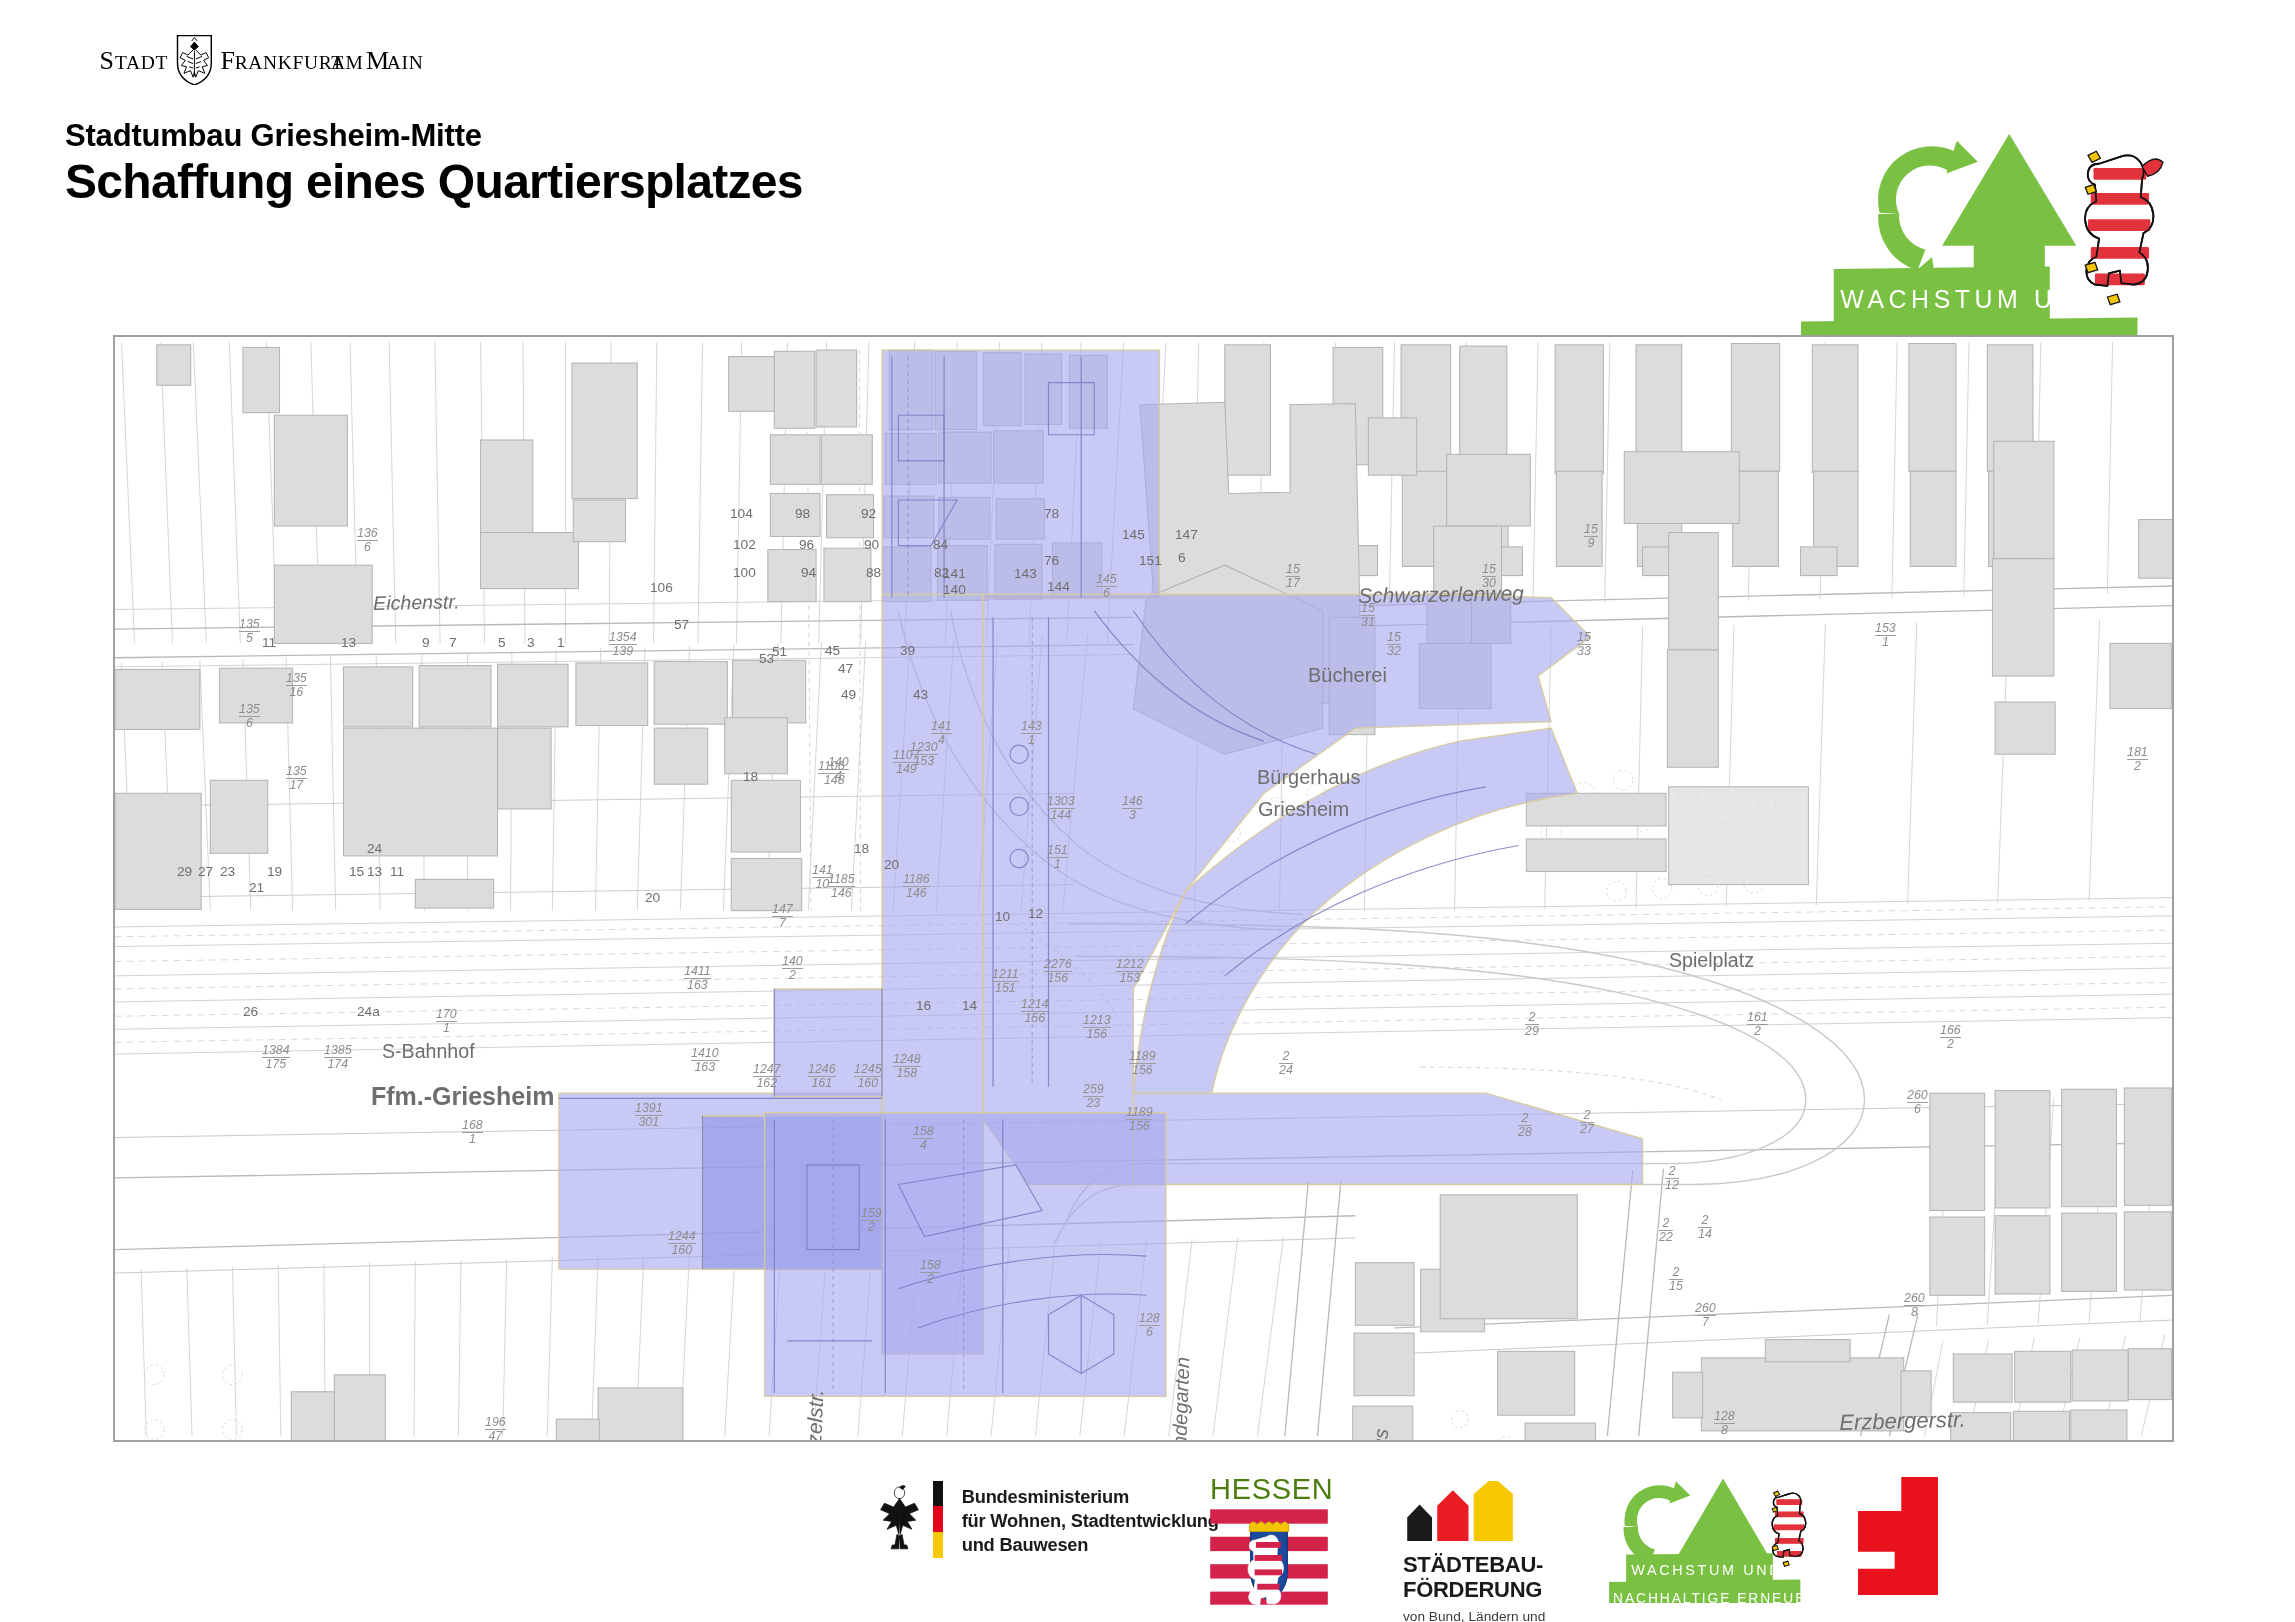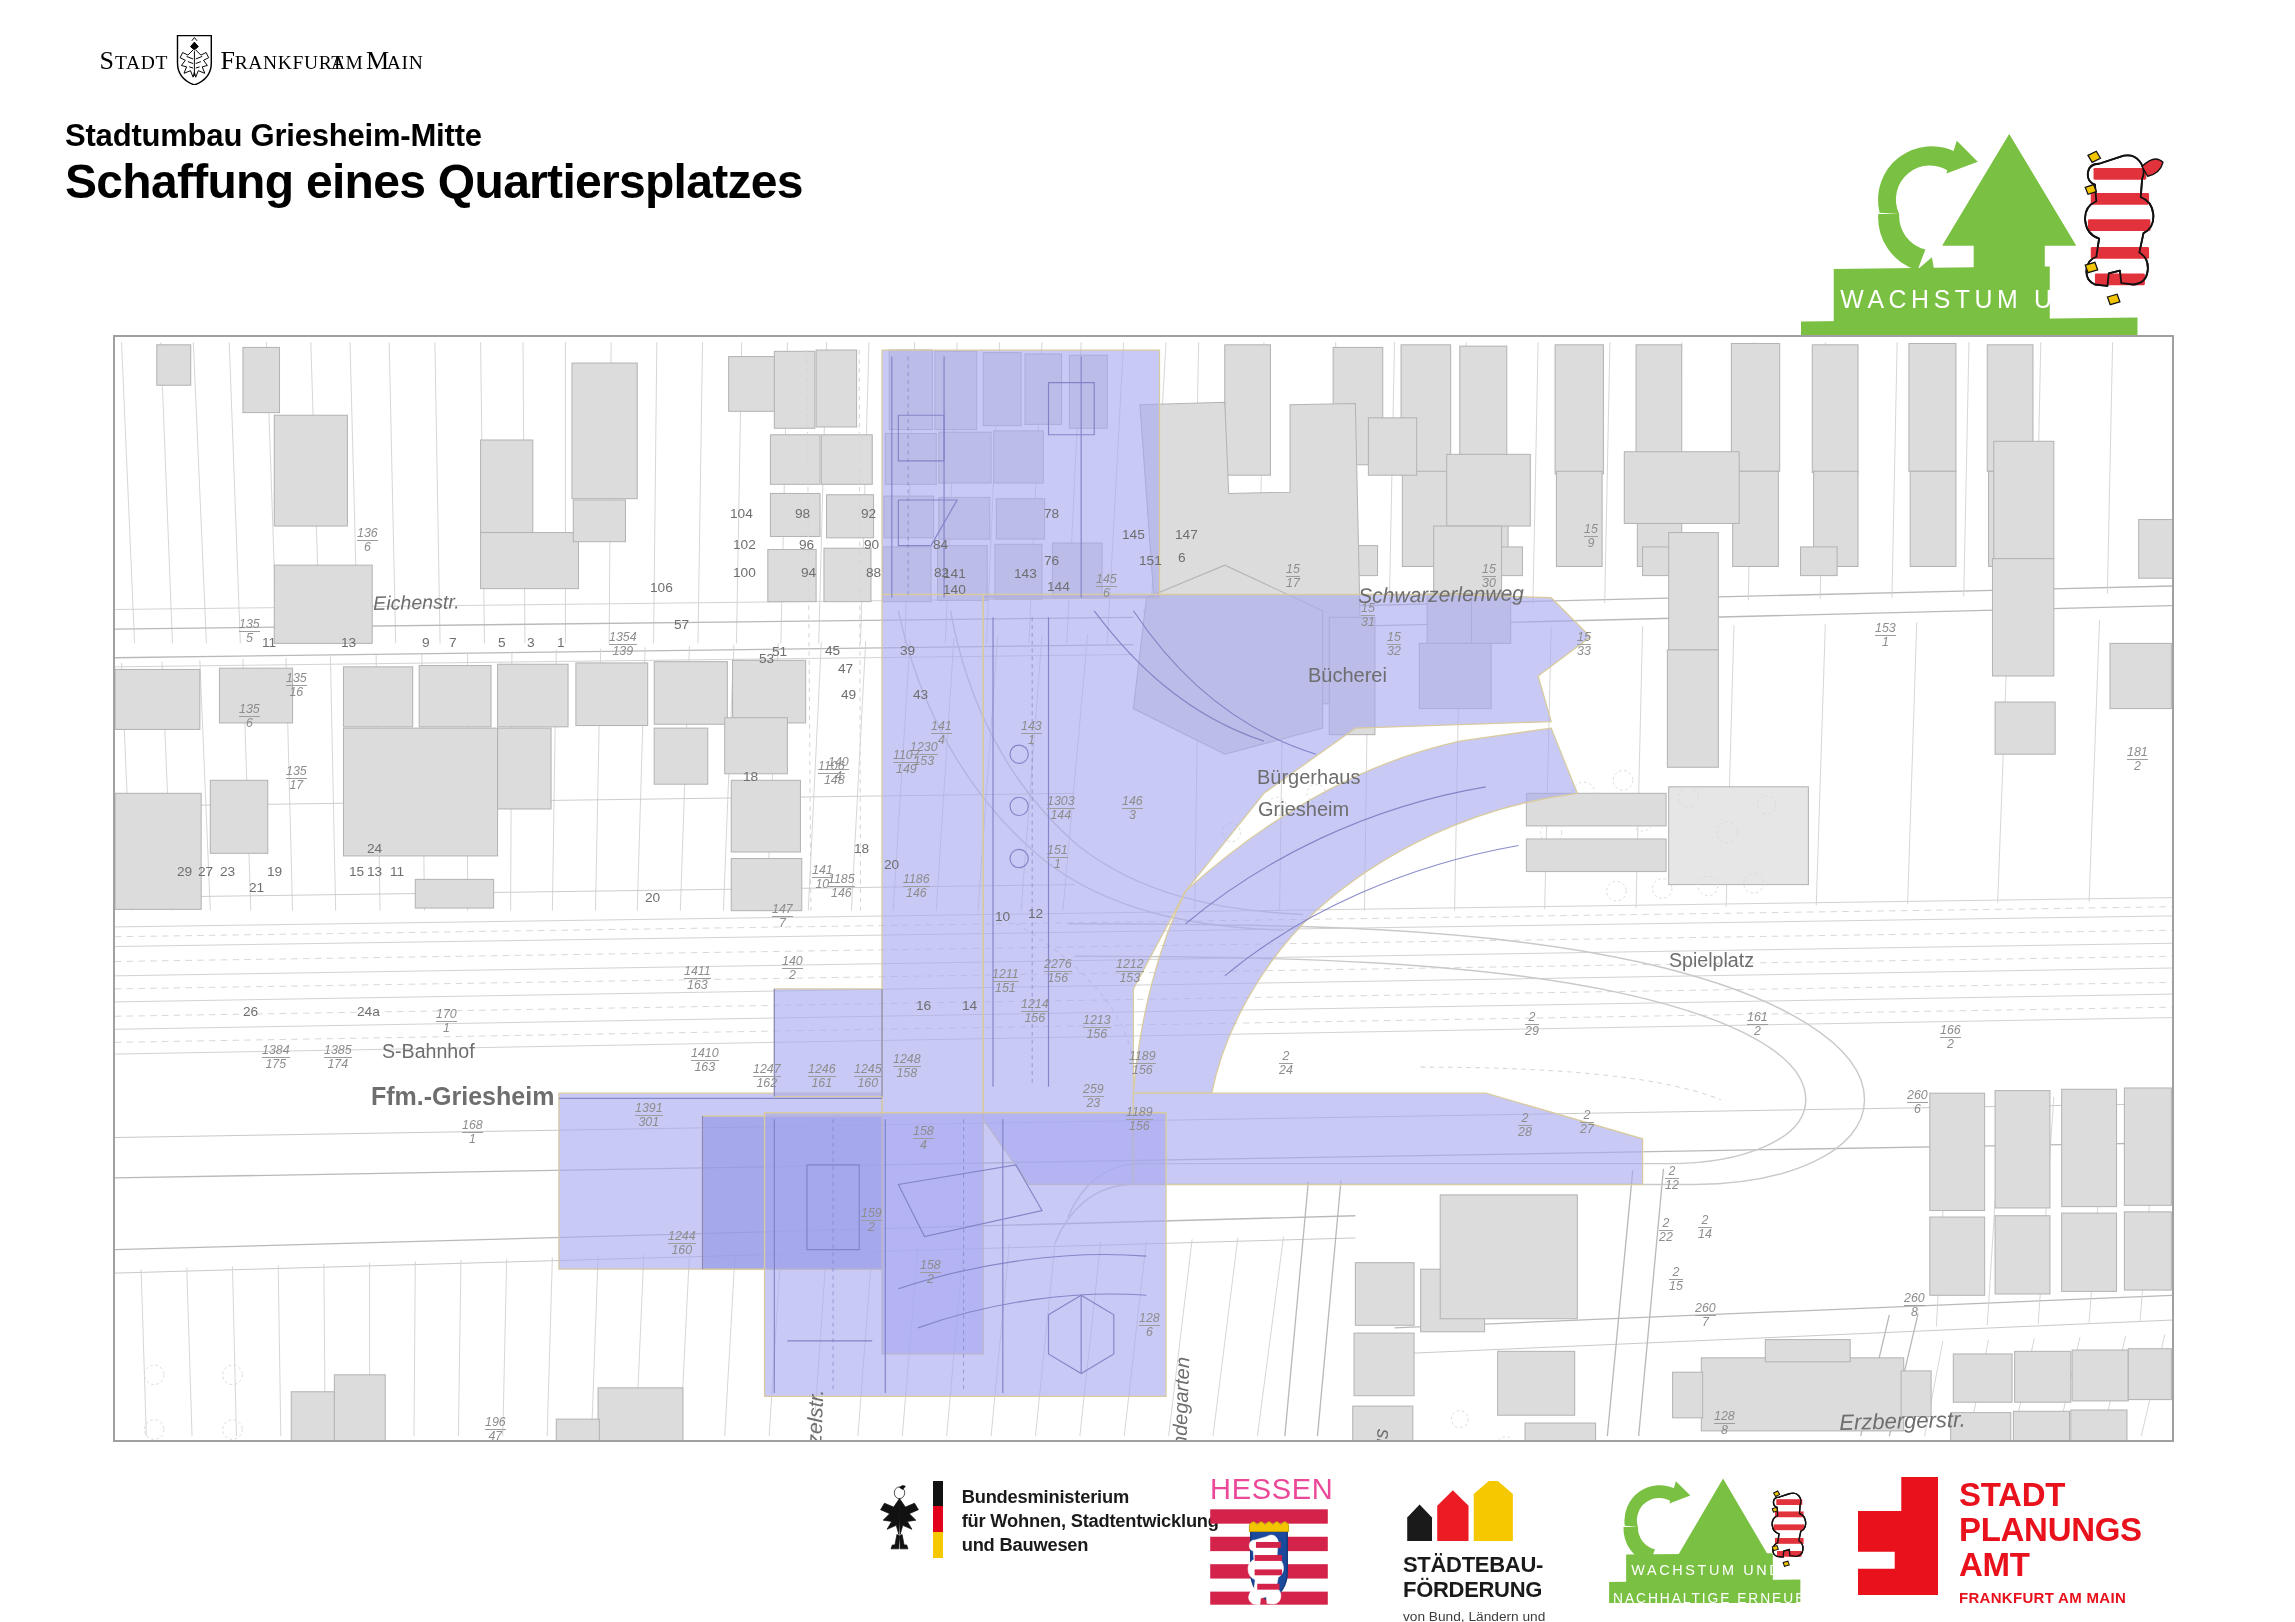--- a/index.html
+++ b/index.html
@@ -46,21 +46,21 @@
   
   #footer{
     position:absolute;left:0;top:1465px;width:2295px;height:144px;
   }
   .foot-logo{position:absolute;top:0;}
   .bmw-text{
     font-size:18.3px;line-height:1.32;color:#1a1a1a;font-weight:bold;
     font-family:"Liberation Sans",sans-serif;letter-spacing:-0.2px;
   }
   .hessen-word{
-    font-size:29px;color:#ec4899;font-family:"Liberation Sans",sans-serif;
+    font-size:29px;color:#4d7c0f;font-family:"Liberation Sans",sans-serif;
     letter-spacing:0.7px;
   }
   .stfoerd-title{font-size:22px;font-weight:bold;color:#1a1a1a;line-height:1.14;letter-spacing:-0.3px;}
   .stfoerd-sub{font-size:13.7px;color:#3c3c3c;line-height:1.26;margin-top:5.9px;}
   .spa-text{color:#e8111c;font-weight:bold;font-size:33px;line-height:1.07;letter-spacing:-0.3px;}
   .spa-sub{color:#e8111c;font-weight:bold;font-size:15px;letter-spacing:0.3px;margin-top:6.5px;}
 </style>
 </head>
 <body>
 
@@ -854,22 +854,16 @@
         <text x="10" y="232" font-family="Liberation Sans, sans-serif" font-size="16" fill="#fff" font-weight="bold">STÄDTEBAUFÖRDERUNG HESSEN</text>
       </g>
     </svg>
   </div>
 
   <div class="foot-logo" style="left:1858px;top:11.8px;">
     <div style="display:flex;align-items:flex-start;">
       <svg width="80" height="118" viewBox="0 0 122 180" style="margin-right:21px;">
         <path d="M66,0 L122,0 L122,180 L0,180 L0,140 L56,140 L56,114 L0,114 L0,52 L66,52 Z" fill="#e8111c"></path>
       </svg>
-      <div>
-        <div class="spa-text">STADT</div>
-        <div class="spa-text">PLANUNGS</div>
-        <div class="spa-text">AMT</div>
-        <div class="spa-sub">FRANKFURT AM MAIN</div>
-      </div>
     </div>
   </div>
 </div>
 
 
 </body></html>

